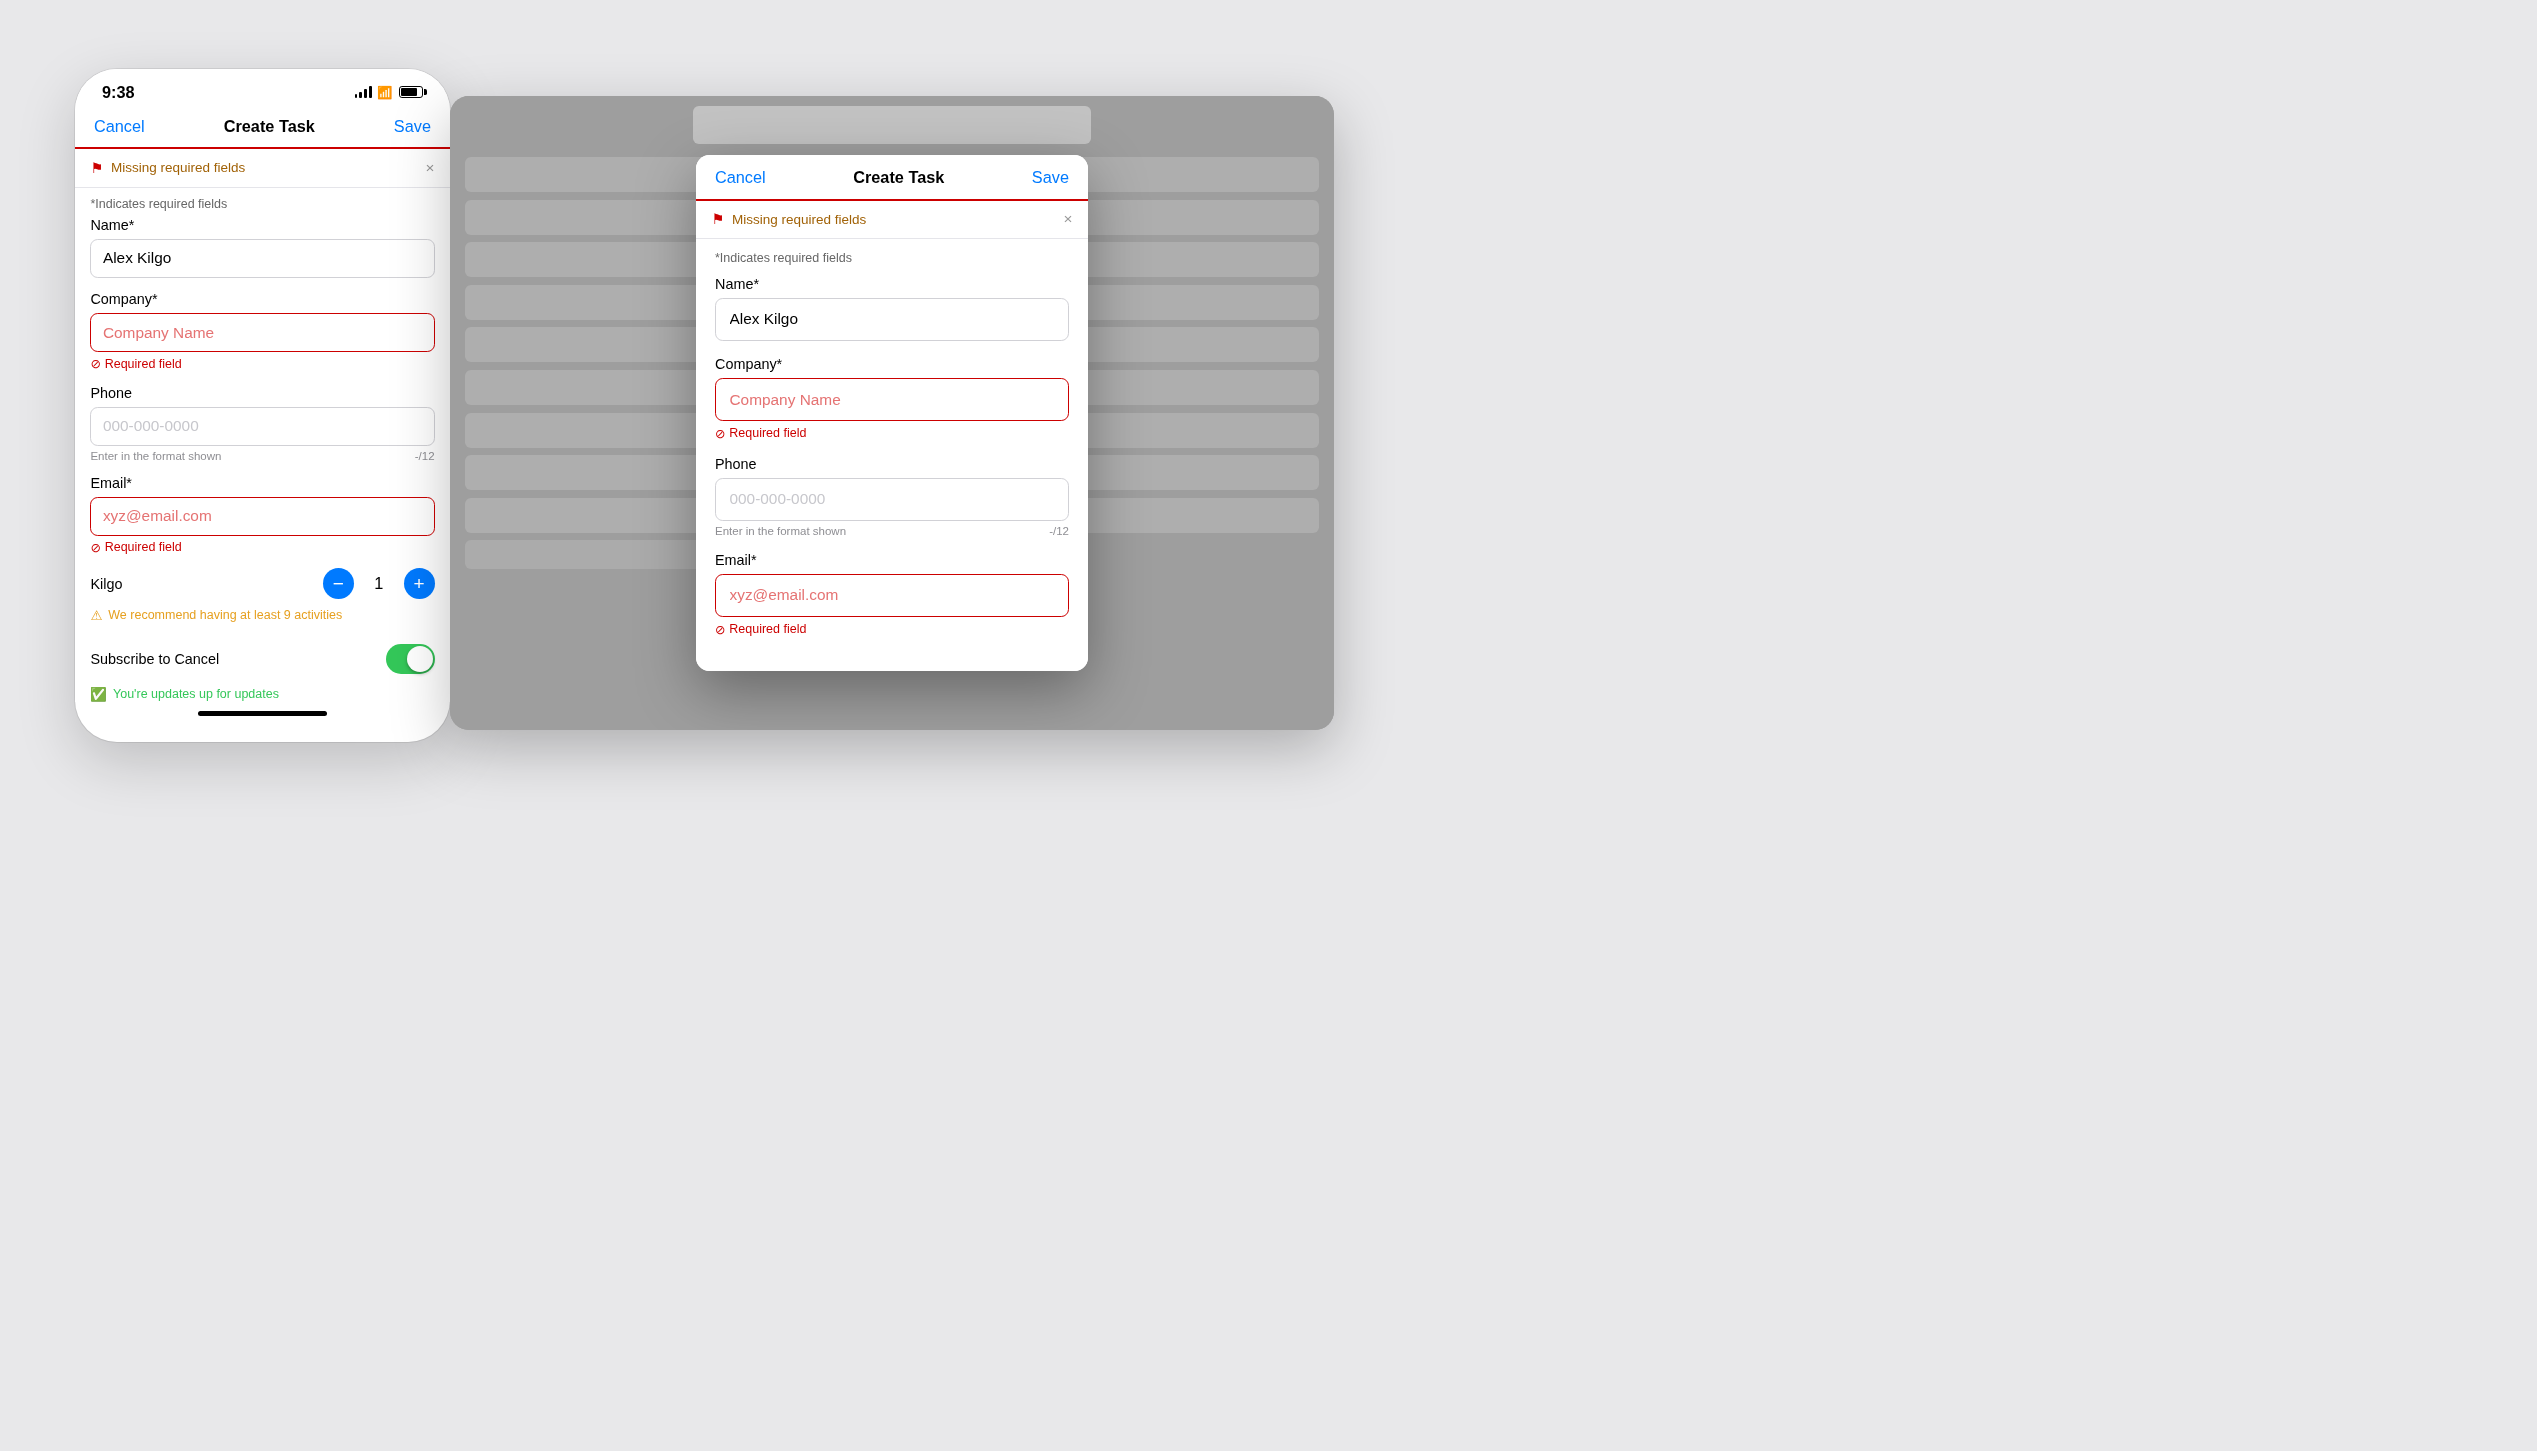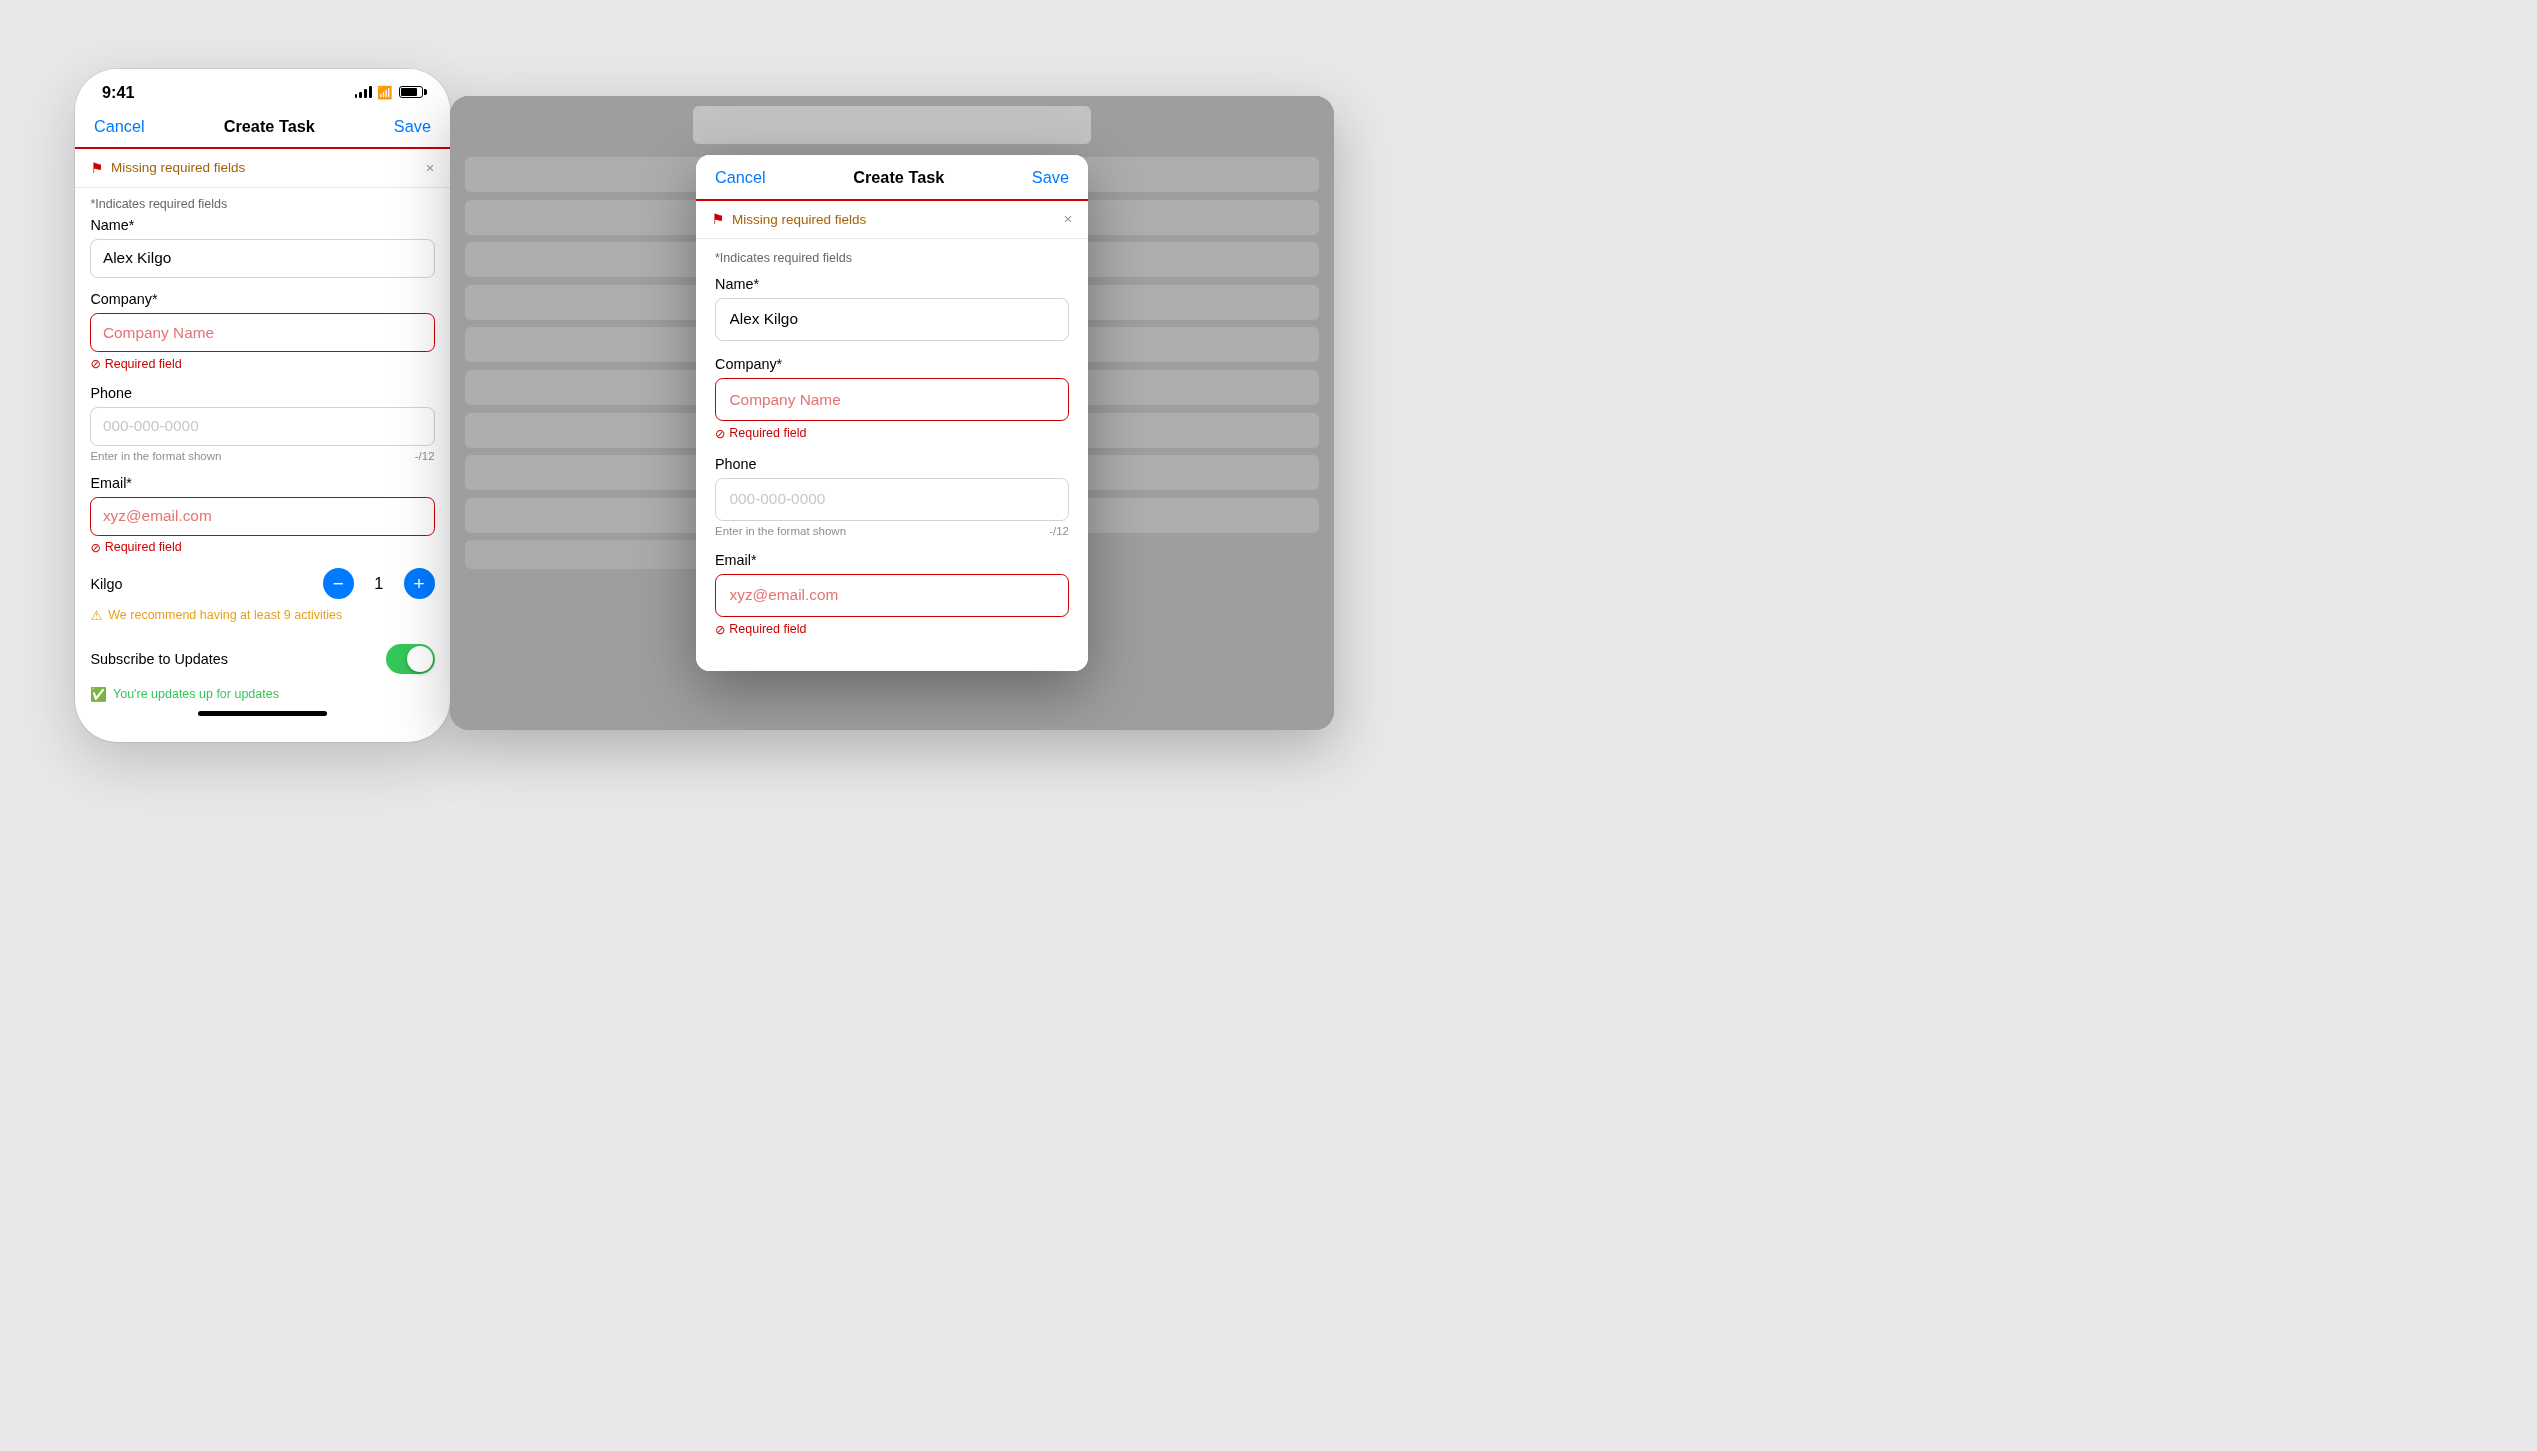--- a/index.html
+++ b/index.html
@@ -444,21 +444,21 @@
       font-size: 11.5px;
       color: #8e8e93;
     }
   </style>
 </head>
 <body>
 
 <div class="phone-container">
 
   <div class="phone-status-bar">
-    <span class="phone-time">9:41</span>
+    <span class="phone-time">9:38</span>
     <div class="status-icons">
       <div class="signal-bars">
         <div class="signal-bar" style="height:3.8px"></div>
         <div class="signal-bar" style="height:5.8px"></div>
         <div class="signal-bar" style="height:8.7px"></div>
         <div class="signal-bar" style="height:11.5px"></div>
       </div>
       <span class="wifi-icon">📶</span>
       <div class="battery-icon">
         <div class="battery-fill"></div>
@@ -524,21 +524,21 @@
         <button class="stepper-btn">+</button>
       </div>
     </div>
 
     <div class="recommend-msg">
       <span class="warn-icon">⚠</span>
       <span>We recommend having at least 9 activities</span>
     </div>
 
     <div class="subscribe-row">
-      <span class="subscribe-label">Subscribe to Updates</span>
+      <span class="subscribe-label">Subscribe to Cancel</span>
       <div class="toggle-switch">
         <div class="toggle-knob"></div>
       </div>
     </div>
 
     <div class="success-msg">
       <span class="check-icon">✅</span>
       <span>You're updates up for updates</span>
     </div>
 

